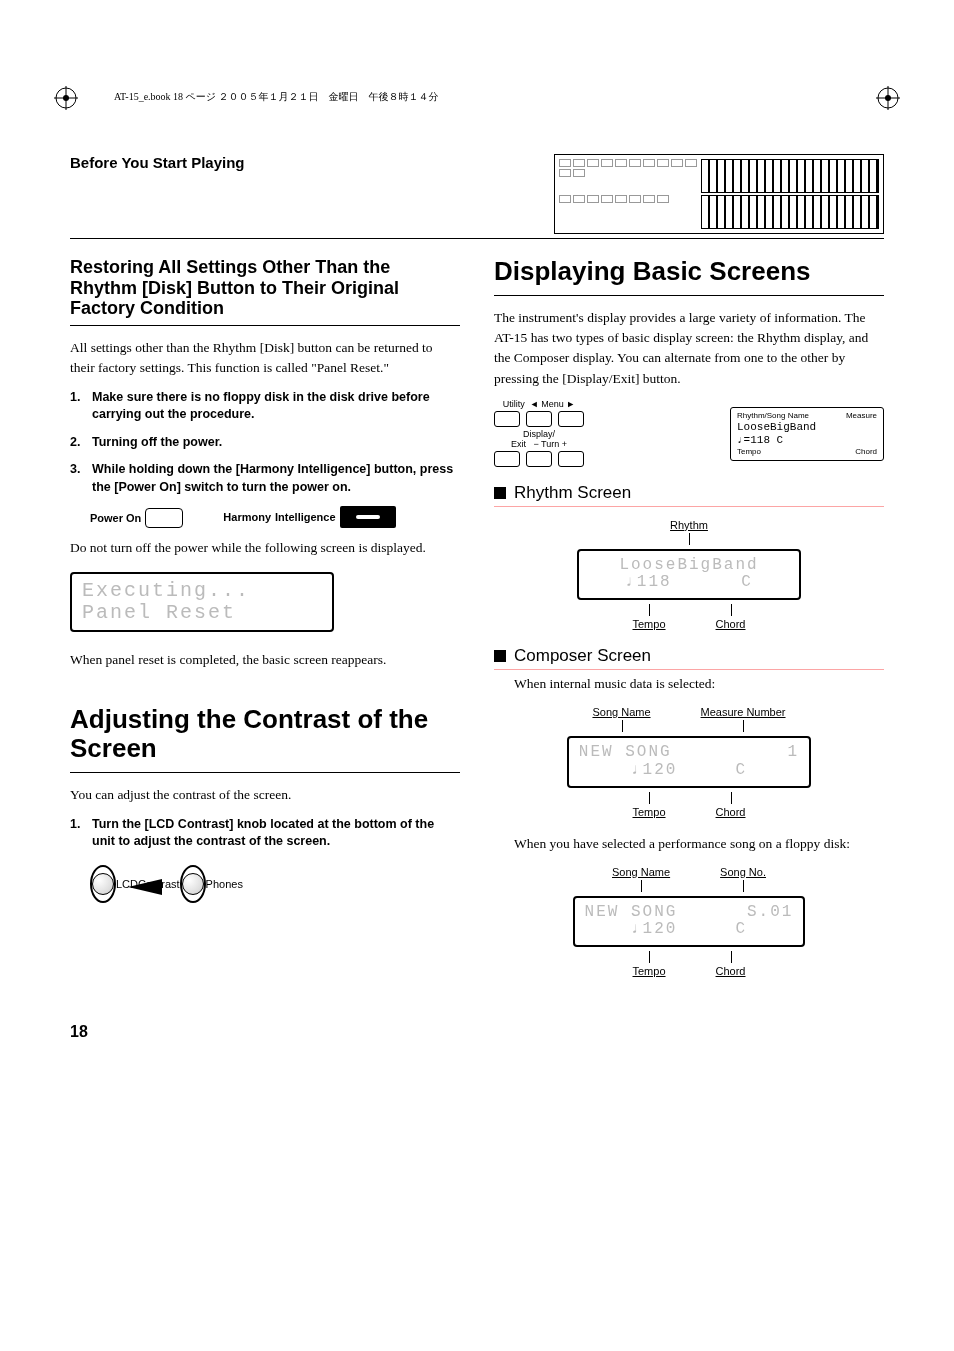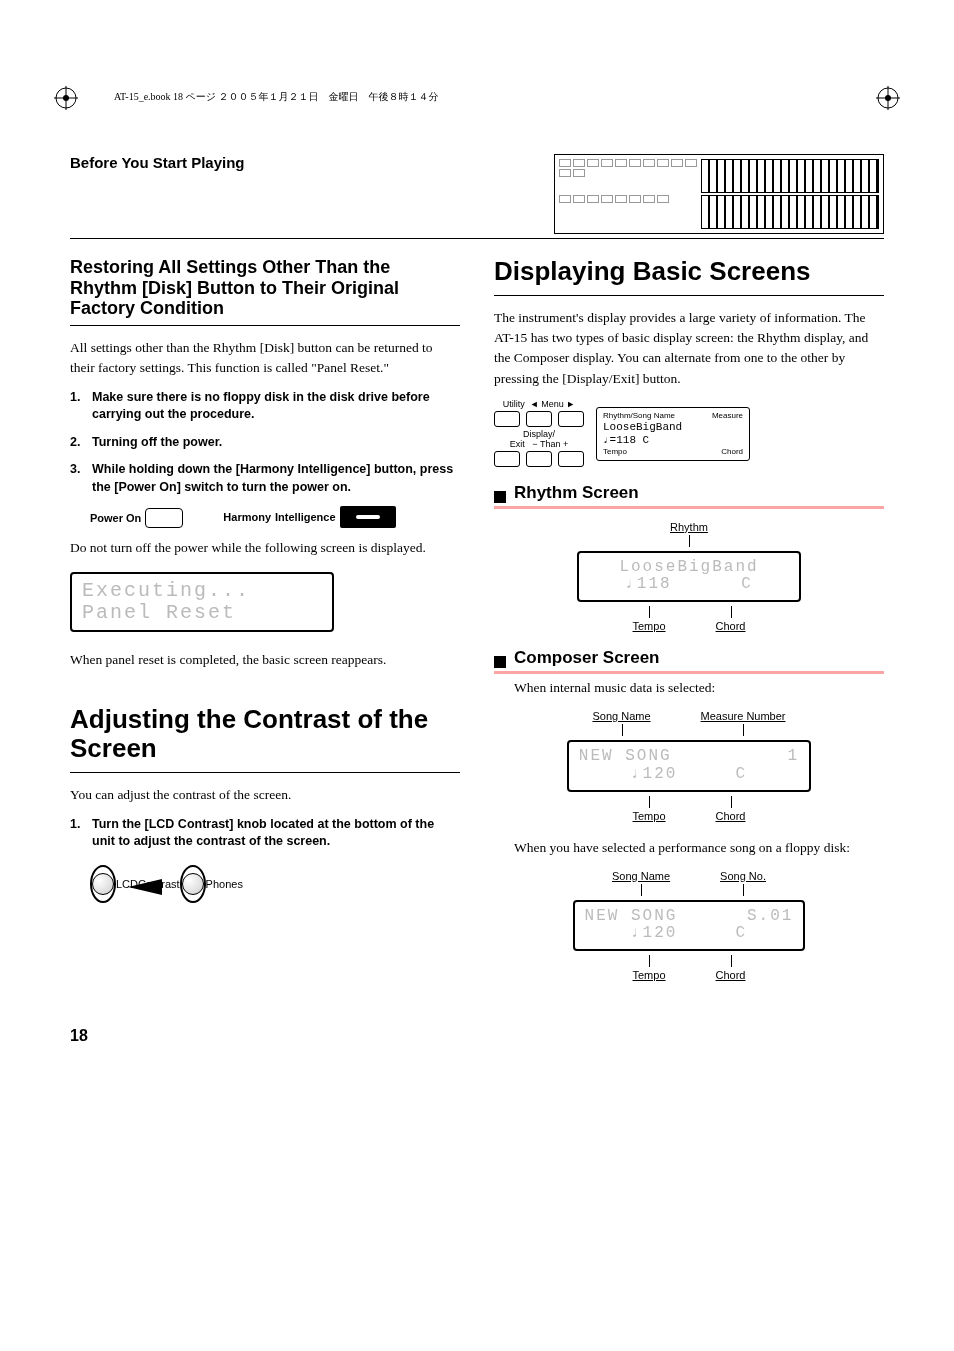--- a/index.html
+++ b/index.html
@@ -152,26 +152,26 @@
     width:140px;
     display:flex; flex-wrap:wrap; gap:2px;
     align-content:flex-start;
   }
   .mini-btn {
     width:10px; height:6px; border:1px solid #999;
   }
   .keys { flex:1; background: repeating-linear-gradient(90deg,#fff 0 6px,#000 6px 8px); border:1px solid #000;}
   .sub-h {
     font-family: "Arial Black", Arial, sans-serif;
-    font-weight:700;
+    font-weight:400;
     font-size:17px;
     margin: 14px 0 4px 0;
-    border-bottom:3px solid #fca5a5;
+    border-bottom:1px solid #fca5a5;
     padding-bottom:3px;
-    display:flex; align-items:flex-end; gap:8px;
+    display:flex; align-items:center; gap:8px;
   }
   .sub-h .sq {
     width:12px; height:12px; background:#000; display:inline-block;
   }
   .label-center { text-align:center; font-family:Arial,sans-serif; font-size:11px; }
   .connectors { text-align:center; font-size:11px; font-family:Arial,sans-serif;text-decoration:underline; }
   .conn-line {
     display:flex; justify-content:center; gap:50px; padding:2px 0;
   }
   .conn-line span { position:relative; }
@@ -190,21 +190,21 @@
     margin: 4px 0 10px 20px;
     font-family:Arial,sans-serif; font-size:11px; font-weight:bold;
   }
   .btn-outline {
     display:flex; align-items:center; gap:4px;
   }
   .btn-rect { width:36px; height:18px; border:1.5px solid #000; border-radius:4px; }
   .btn-black { width:56px; height:22px; background:#000; border-radius:2px; display:flex; align-items:center; justify-content:center;}
   .btn-black .slot { width:24px; height:4px; background:#fff; border-radius:2px; }
   .menu-fig {
-    display:flex; gap:12px; align-items:center; justify-content:flex-start;
+    display:flex; gap:12px; align-items:center; justify-content:space-between;
     margin:6px 0 10px;
   }
   .menu-cluster {
     font-family:Arial,sans-serif; font-size:9px; text-align:center;
   }
   .menu-cluster .row { display:flex; gap:6px; justify-content:center; margin:2px 0;}
   .menu-cluster .b { width:24px; height:14px; border:1.5px solid #000; border-radius:3px; }
   .menu-lcd {
     border:1.5px solid #000; border-radius:3px;
     font-family:"Courier New",monospace; font-size:11px;
@@ -370,21 +370,21 @@
       <p>The instrument's display provides a large variety of information. The AT-15 has two types of basic display screen: the Rhythm display, and the Composer display. You can alternate from one to the other by pressing the [Display/Exit] button.</p>
 
       <div class="menu-fig">
         <div class="menu-cluster">
           <div><span>Utility</span>&nbsp;&nbsp;◄ <span>Menu</span> ►</div>
           <div class="row">
               <div class="b"></div>
               <div class="b"></div>
               <div class="b"></div>
             </div>
-          <div><span>Display/</span><br><span>Exit</span>&nbsp;&nbsp;&nbsp;<span>− Than +</span></div>
+          <div><span>Display/</span><br><span>Exit</span>&nbsp;&nbsp;&nbsp;<span>− Turn +</span></div>
           <div class="row">
               <div class="b"></div>
               <div class="b"></div>
               <div class="b"></div>
             </div>
         </div>
         <div class="menu-lcd">
           <div class="top-labels">
               <span>Rhythm/Song Name</span>
               <span>Measure</span>

